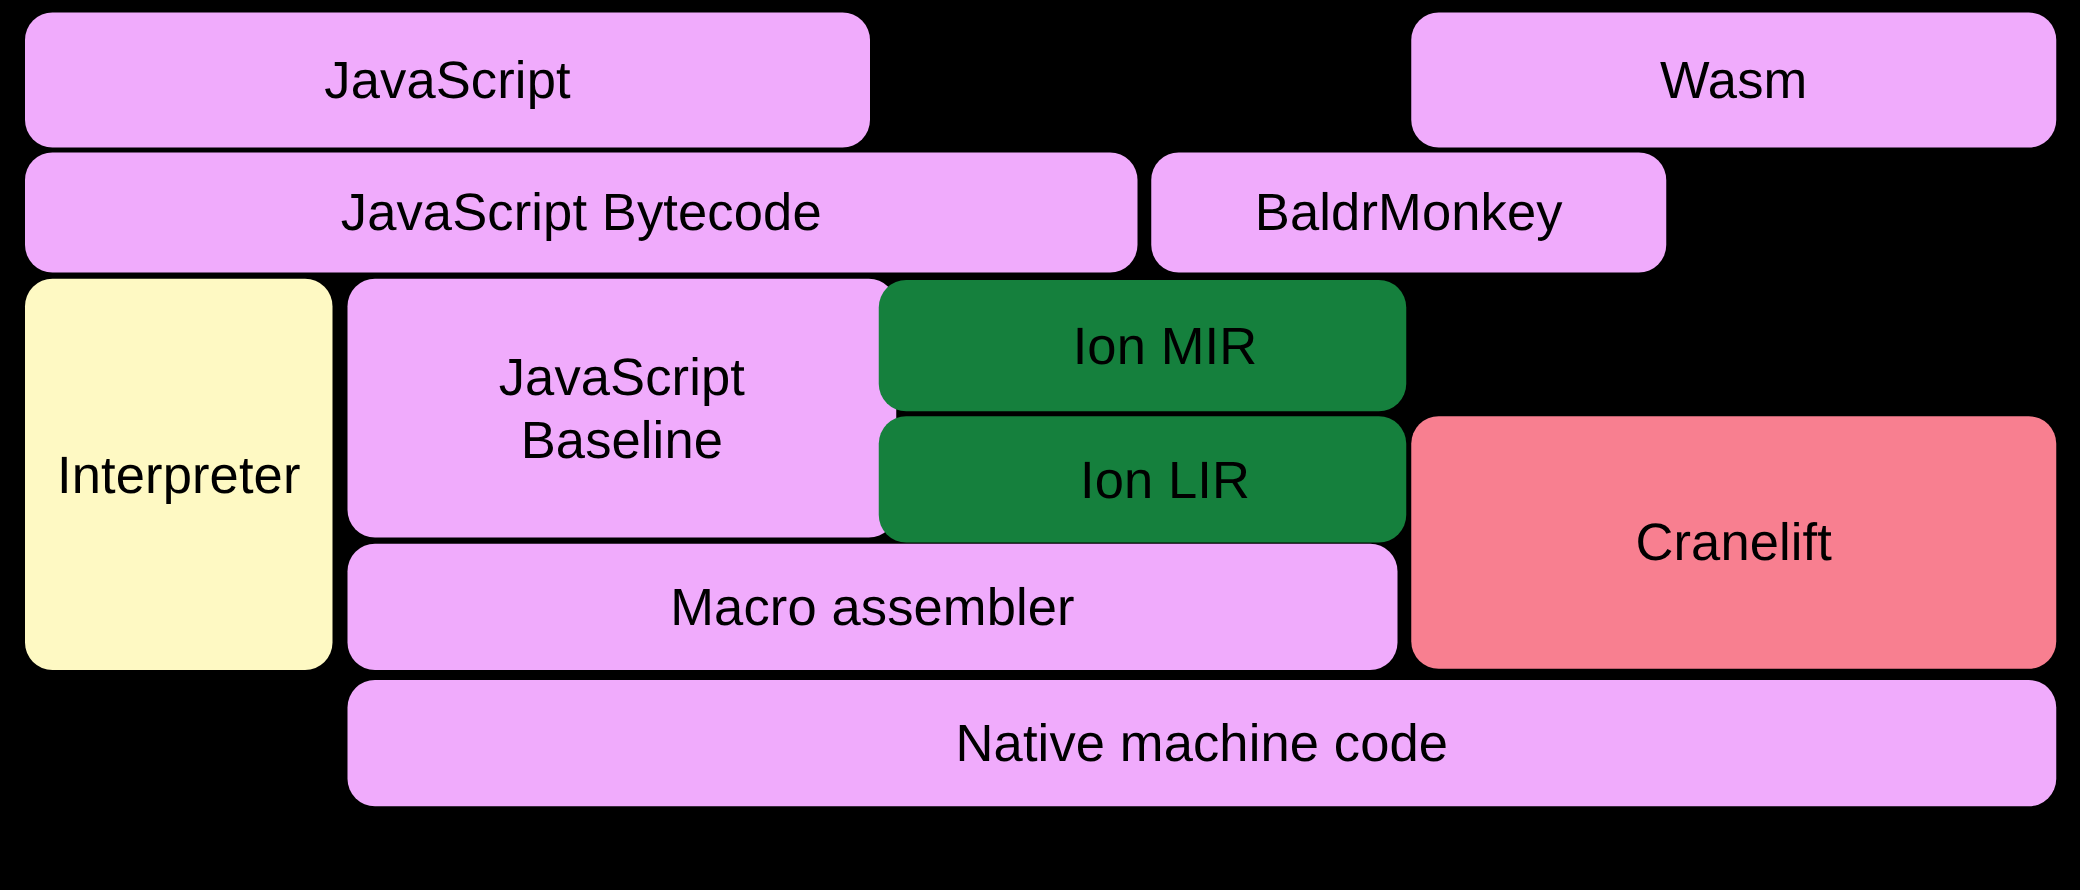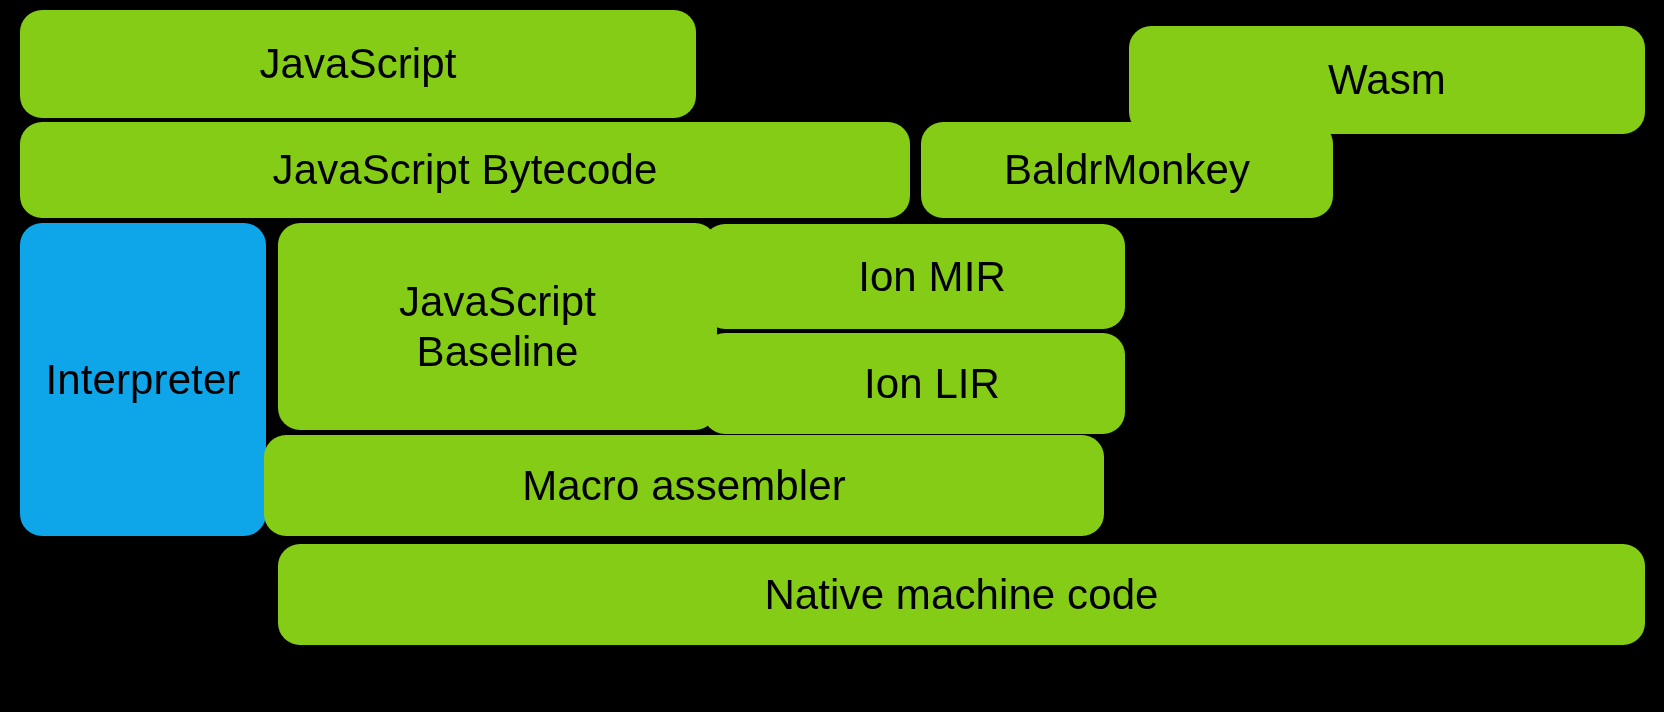--- a/index.html
+++ b/index.html
@@ -28,41 +28,41 @@
     text-align: center;
     color: #000000;
     font-family: "Liberation Sans", sans-serif;
     font-size: 42px;
     line-height: 1.18;
     font-weight: 400;
     letter-spacing: 0.1px;
     white-space: pre-line;
     user-select: none;
   }
-  .fill-white { background: #84cc16; }
-  .fill-gray  { background: #0ea5e9; }
-  .fill-green { background: #84cc16; padding-left: 36px; }
+  .fill-white { background: #f0abfc; }
+  .fill-gray  { background: #fef9c3; }
+  .fill-green { background: #15803d; padding-left: 36px; }
   .fill-pink  { background: #F87F90; }
 
   
   .n-javascript      { left: 20px;   top: 10px;  width: 676px; height: 108px; }
   .n-asmjs           { left: 705px;  top: 10px;  width: 415px; height: 108px; }
-  .n-wasm            { left: 1129px; top: 10px;  width: 516px; height: 108px; margin-top: 16px; }
+  .n-wasm            { left: 1129px; top: 10px;  width: 516px; height: 108px; }
 
   
   .n-js-bytecode     { left: 20px;   top: 122px; width: 890px; height: 96px; text-align: center; }
   .n-baldrmonkey     { left: 921px;  top: 122px; width: 412px; height: 96px; }
 
   
   .n-interpreter     { left: 20px;   top: 223px; width: 246px; height: 313px; }
   .n-js-baseline     { left: 278px;  top: 223px; width: 439px; height: 207px; }
   .n-ion-mir         { left: 703px;  top: 224px; width: 422px; height: 105px; }
   .n-ion-lir         { left: 703px;  top: 333px; width: 422px; height: 101px; }
   .n-cranelift       { left: 1129px; top: 333px; width: 516px; height: 202px; }
-  .n-macro-assembler { left: 264px;  top: 435px; width: 840px; height: 101px; }
+  .n-macro-assembler { left: 278px;  top: 435px; width: 840px; height: 101px; }
   .n-native-code     { left: 278px;  top: 544px; width: 1367px; height: 101px; }
 </style>
 </head>
 <body>
 
 <div id="diagram">
 
   <div class="node fill-white n-javascript">JavaScript</div>
 
 
@@ -74,18 +74,19 @@
 
   <div class="node fill-gray n-interpreter">Interpreter</div>
 
   <div class="node fill-white n-js-baseline">JavaScript
 Baseline</div>
 
   <div class="node fill-green n-ion-mir">Ion MIR</div>
 
   <div class="node fill-green n-ion-lir">Ion LIR</div>
 
+  <div class="node fill-pink n-cranelift">Cranelift</div>
 
   <div class="node fill-white n-macro-assembler">Macro assembler</div>
 
   <div class="node fill-white n-native-code">Native machine code</div>
 
 </div>
 
 </body></html>

